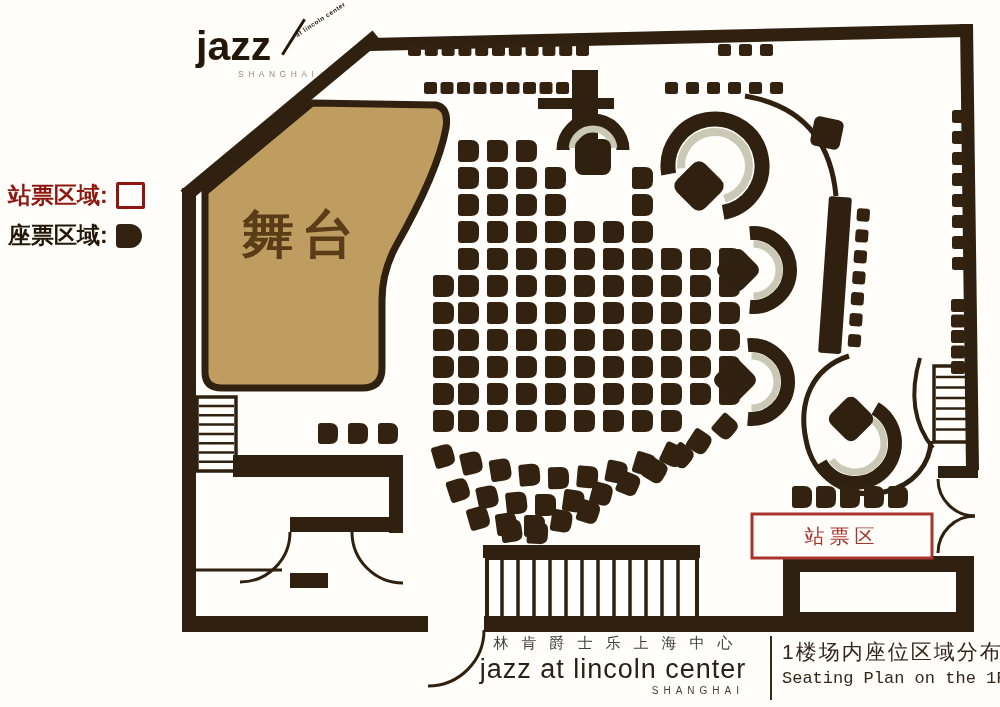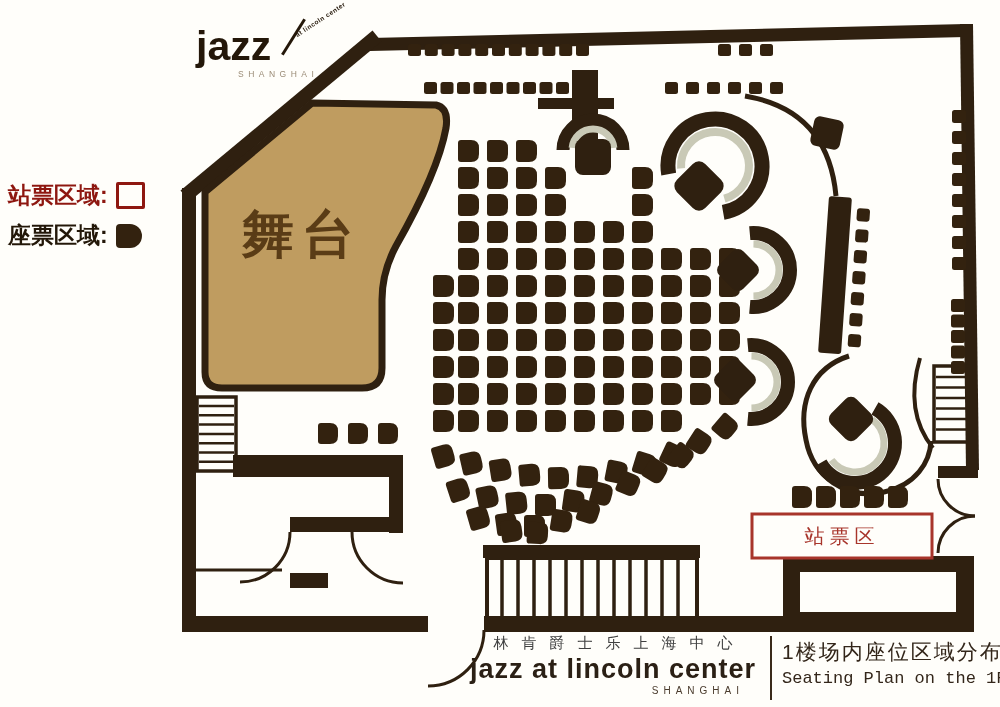--- a/index.html
+++ b/index.html
@@ -23,21 +23,21 @@
   .logo-slash{position:absolute;left:96px;top:-10px;width:3px;height:42px;background:#241709;
       transform:rotate(32deg);}
   .logo-tag{position:absolute;left:102px;top:6px;font-size:6.5px;letter-spacing:.5px;
       transform:rotate(-33deg);transform-origin:left bottom;white-space:nowrap;color:#241709;}
   .logo-city{font-size:8.5px;letter-spacing:4.5px;color:#9b8c77;margin:2px 0 0 42px;}
 
   
   .footer{position:absolute;left:468px;top:634px;display:flex;align-items:flex-start;color:var(--text_dark);}
   .f-left{width:290px;text-align:center;}
   .f-cn{font-size:15px;letter-spacing:13px;text-indent:13px;white-space:nowrap;color:#404040;}
-  .f-en{font-size:27px;font-weight:700;letter-spacing:1px;margin-top:1px;white-space:nowrap;}
+  .f-en{font-size:27px;font-weight:400;letter-spacing:1px;margin-top:1px;white-space:nowrap;}
   .f-city{font-size:10px;letter-spacing:5px;color:#4a3b2d;text-align:right;padding-right:14px;margin-top:0px;}
   .f-divider{width:2px;height:64px;background:#3a2a1a;margin:2px 10px 0 12px;}
   .f-right{padding-top:4px;}
   .f-plan-cn{font-size:21px;letter-spacing:2px;color:#33261a;white-space:nowrap;}
   .f-plan-en{font-size:17px;font-family:"Liberation Mono","DejaVu Sans Mono",monospace;
       margin-top:3px;color:#33261a;white-space:nowrap;}
 </style>
 </head>
 <body>
 

